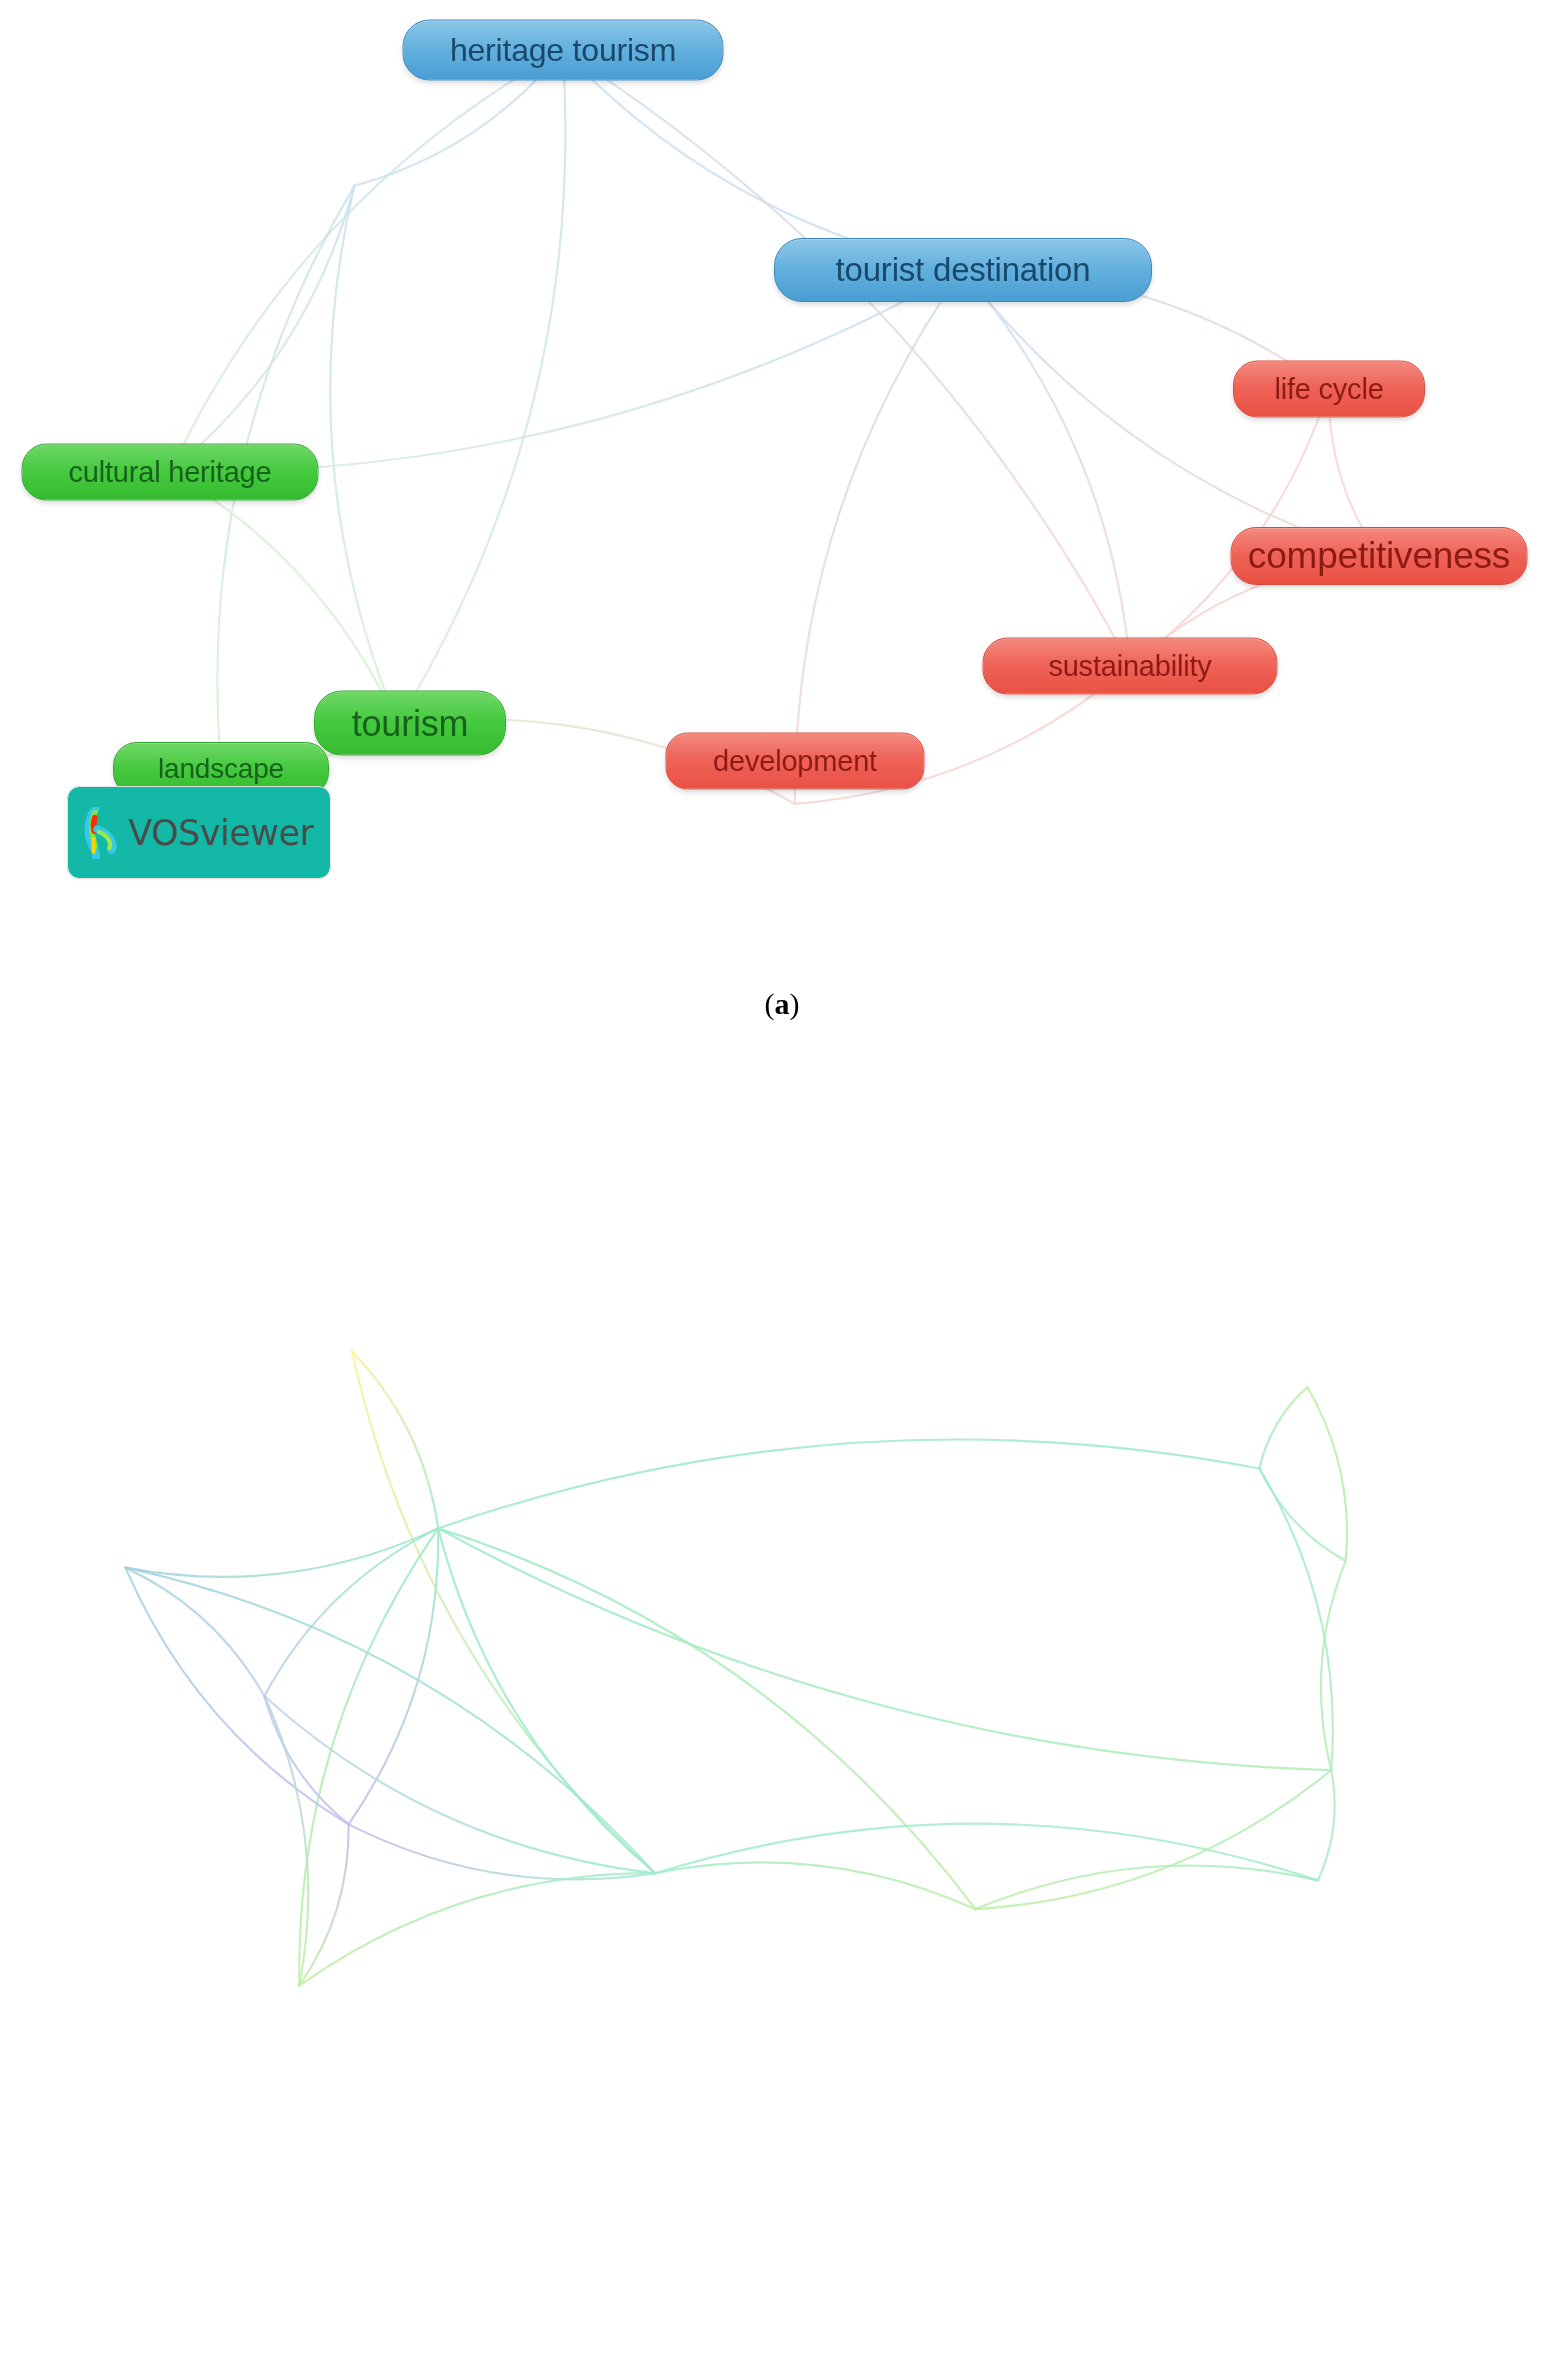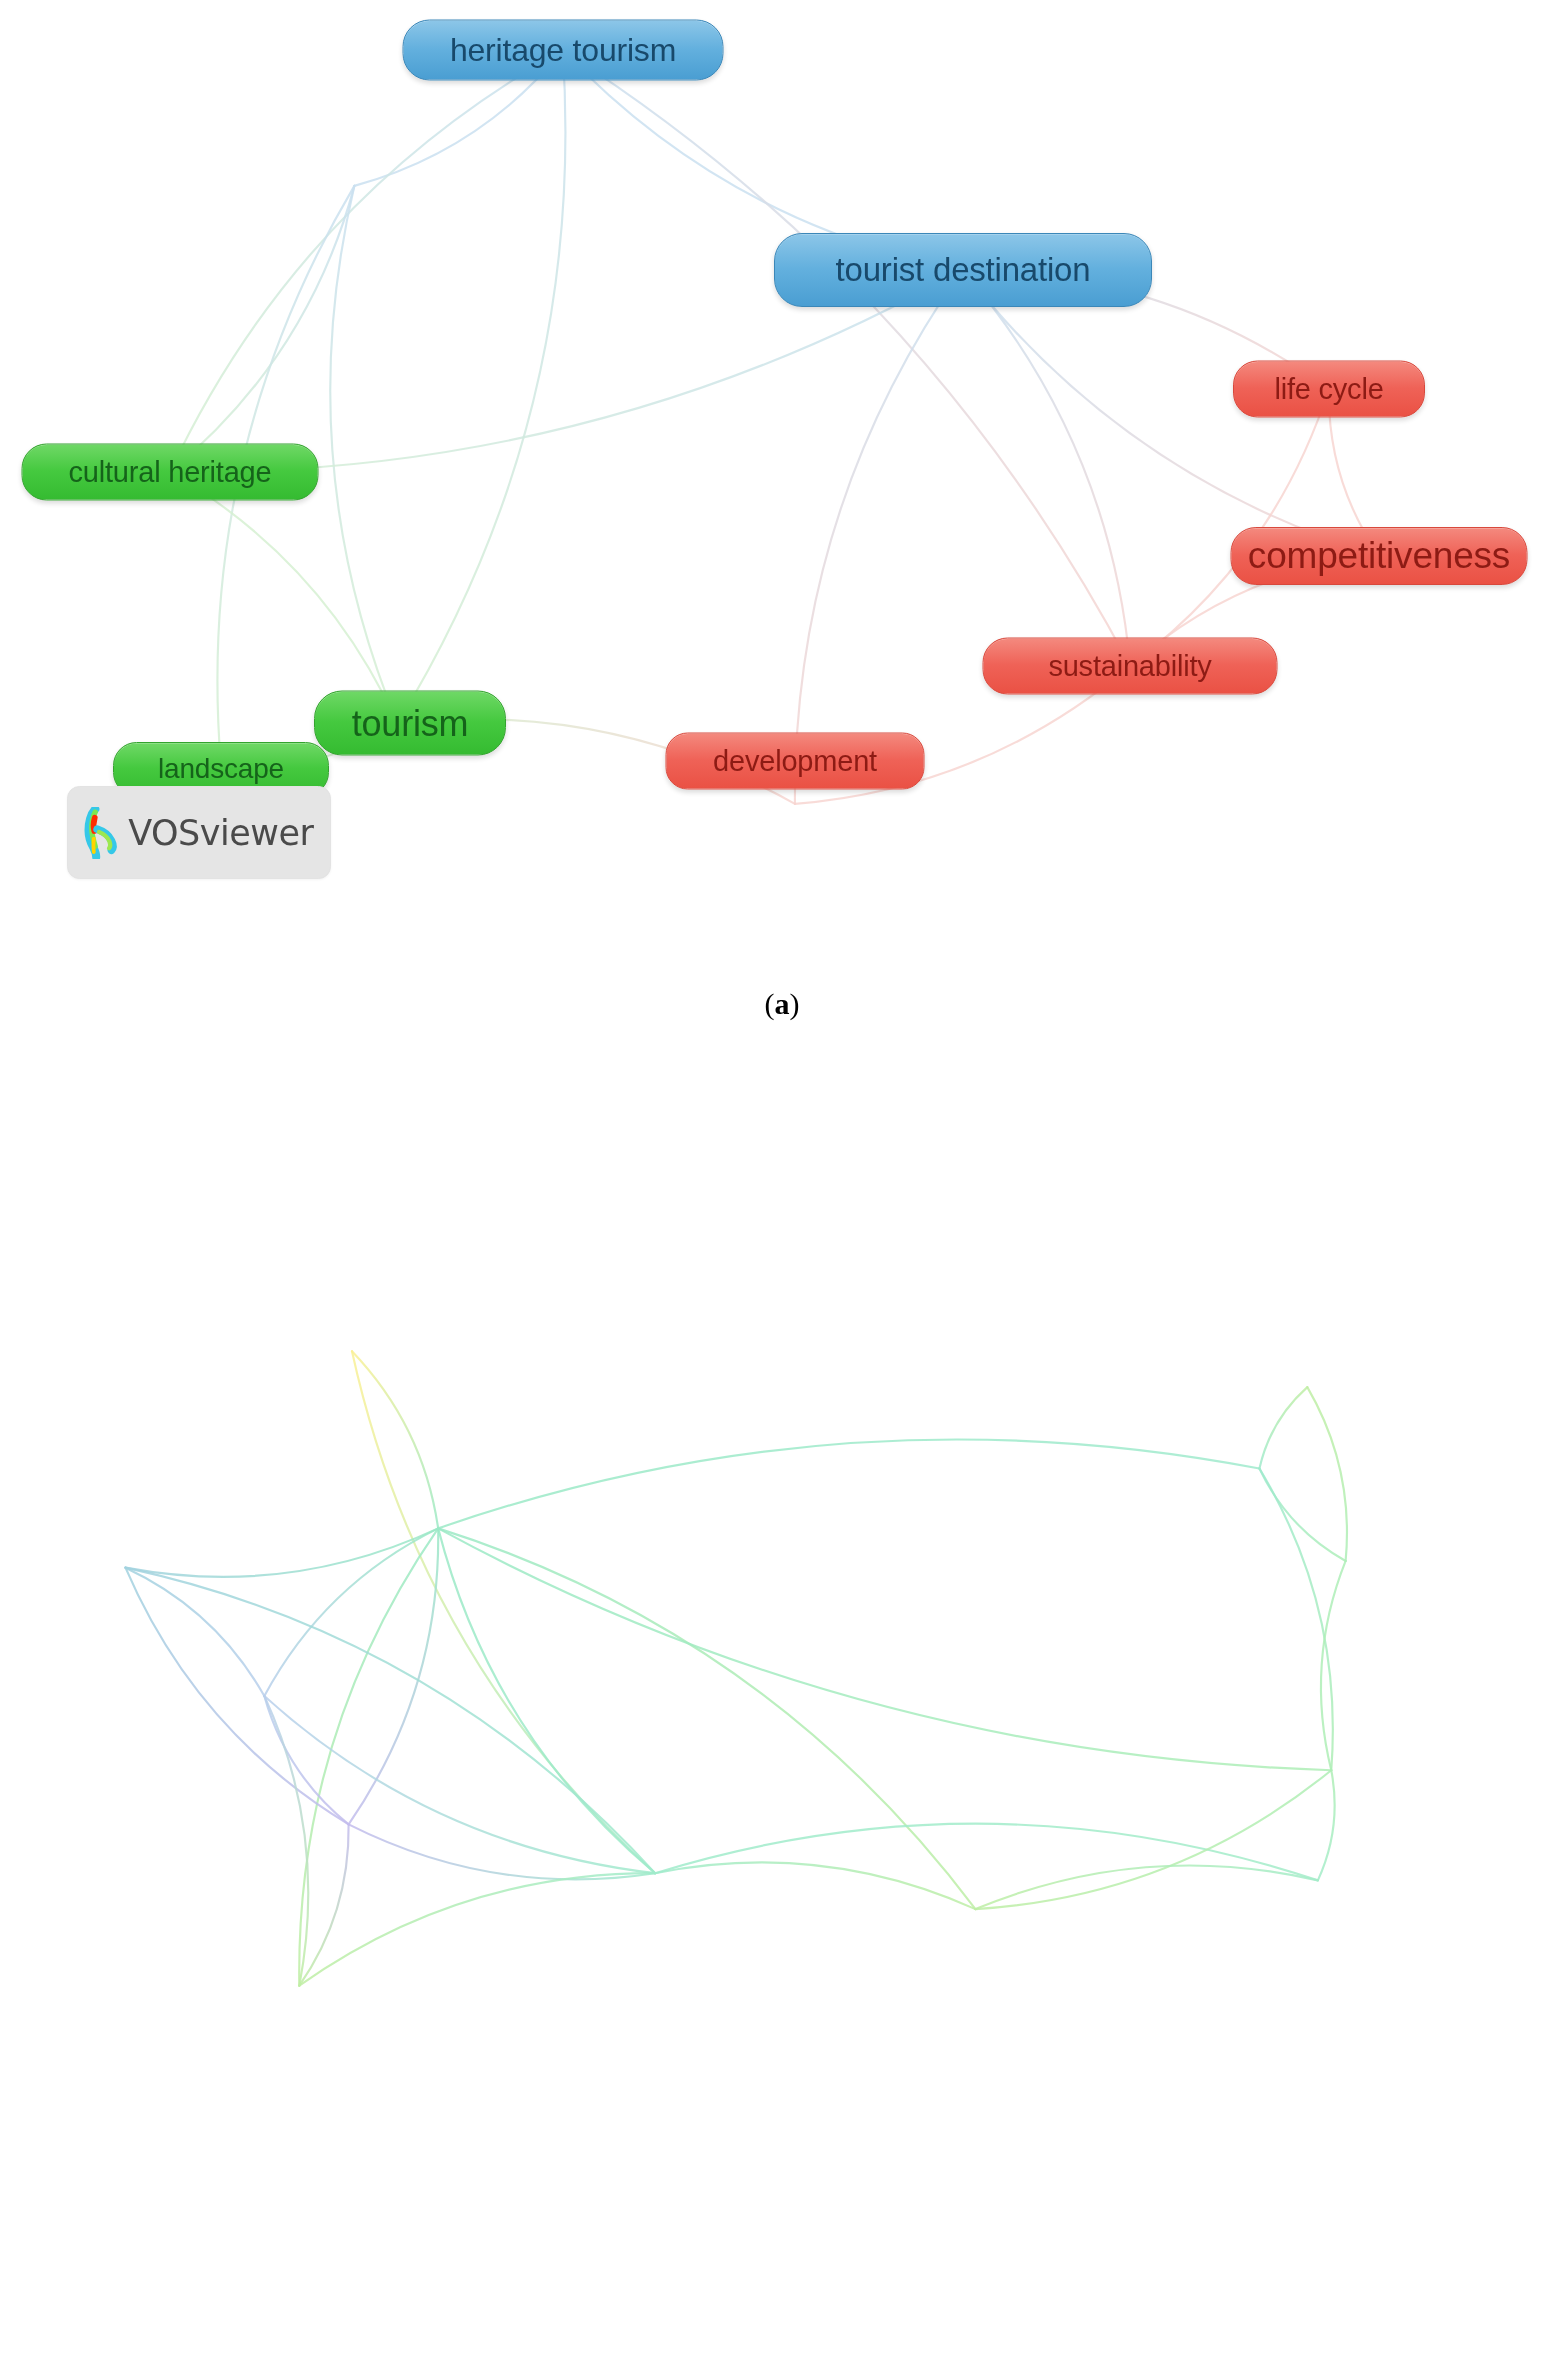--- a/index.html
+++ b/index.html
@@ -49,21 +49,21 @@
   .c-green { background: linear-gradient(180deg,#6fd866 0%, #45c93f 48%, #35bb31 100%); color:#15631a; border-color:#33a32e; }
   .c-red   { background: linear-gradient(180deg,#f4897e 0%, #ef6257 48%, #ea5144 100%); color:#8d1b14; border-color:#d8483c; }
 
   
 
   
   .vos-box {
     position: absolute;
     display: flex;
     align-items: center;
-    background: #e5e5e5;
+    background: #14b8a6;
     border: 1px solid #e3e3e3;
     border-radius: 12.5px;
     box-shadow: 0 1px 2.4px rgba(0,0,0,0.05);
     padding: 0 16.3px 0 10.5px;
   }
   .vos-logo { width: 42px; height: 52px; flex: 0 0 auto; }
   .vos-text {
     margin-left: 7.7px;
     font-size: 35px;
     color: #4a4a4a;
@@ -188,21 +188,21 @@
         <path d="M 2880 1160 Q 2583.2 1191.8 2360 1390" fill="none" stroke="url(#edges-a-g15)" stroke-width="4.5" stroke-linecap="round" opacity="0.85"></path>
         <path d="M 2360 1390 Q 2056.08 1646 1660 1678" fill="none" stroke="url(#edges-a-g16)" stroke-width="4.5" stroke-linecap="round" opacity="0.85"></path>
         <path d="M 1660 1678 Q 1271.88 1461.2 830 1510" fill="none" stroke="url(#edges-a-g17)" stroke-width="4.5" stroke-linecap="round" opacity="0.85"></path>
         <path d="M 830 1510 Q 661.2 1616.38 462 1605" fill="none" stroke="url(#edges-a-g18)" stroke-width="4.5" stroke-linecap="round" opacity="0.85"></path>
         <path d="M 830 1510 Q 676.5 1171.5 355 985" fill="none" stroke="url(#edges-a-g19)" stroke-width="4.5" stroke-linecap="round" opacity="0.85"></path>
       </svg>
     <div class="panel-canvas" id="nodes-a">
         <div class="node c-blue" style="left: 563px; top: 50px; width: 321px; height: 61px; font-size: 32px; border-radius: 27px;">
           <span>heritage tourism</span>
         </div>
-        <div class="node c-blue" style="left: 963px; top: 270px; width: 378px; height: 74px; font-size: 33px; border-radius: 28px;">
+        <div class="node c-blue" style="left: 963px; top: 270px; width: 378px; height: 64px; font-size: 33px; border-radius: 28px;">
           <span>tourist destination</span>
         </div>
         <div class="node c-red" style="left: 1329px; top: 389px; width: 192px; height: 57px; font-size: 29px; border-radius: 24.4px;">
           <span>life cycle</span>
         </div>
         <div class="node c-green" style="left: 170px; top: 472px; width: 297px; height: 57px; font-size: 29px; border-radius: 25px;">
           <span>cultural heritage</span>
         </div>
         <div class="node c-red" style="left: 1379px; top: 556px; width: 297px; height: 58px; font-size: 37px; border-radius: 25.4px;">
           <span>competitiveness</span>

